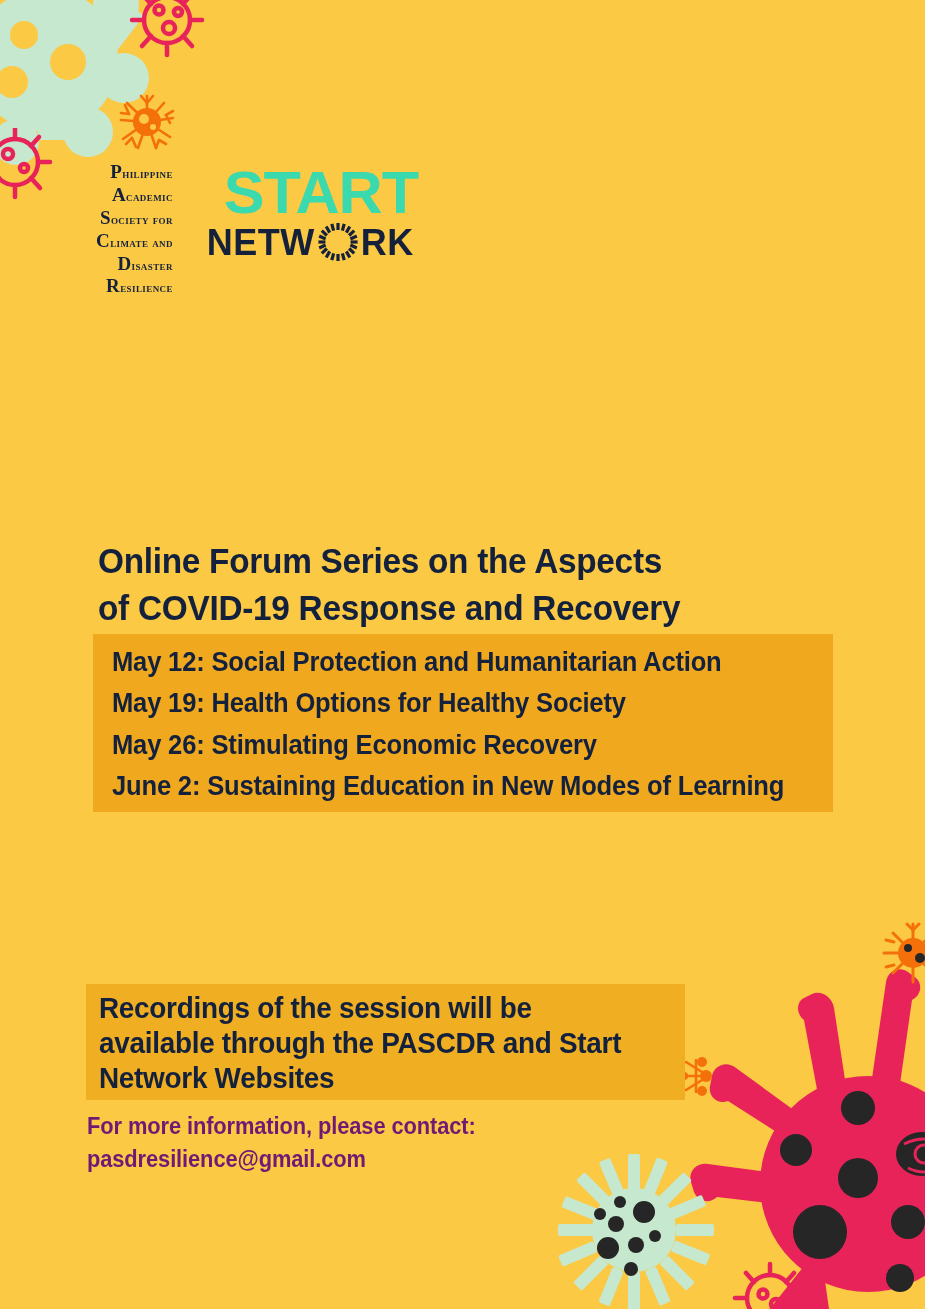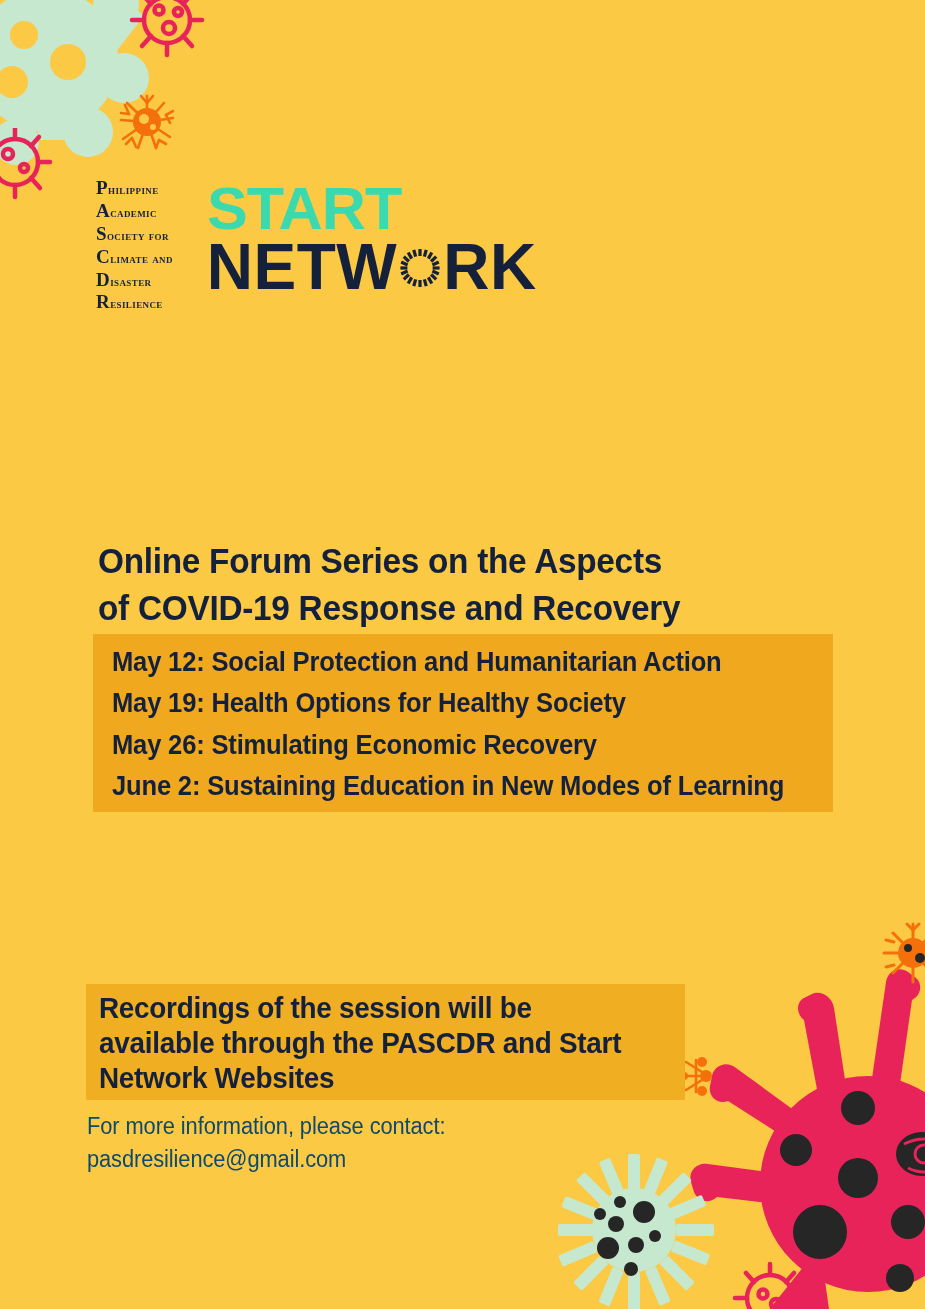--- a/index.html
+++ b/index.html
@@ -12,22 +12,22 @@
     background:#FBC944;
     overflow:hidden;
   }
 
   
   .deco{ position:absolute; inset:0; pointer-events:none; }
   .deco svg{ position:absolute; display:block; }
 
   
   .logo-row{
-    position:absolute; left:96px; top:178px;
-    display:flex; align-items:flex-start; gap:34px;
+    position:absolute; left:96px; top:162px;
+    display:flex; align-items:flex-start; gap:34px;text-align:right;
   }
   .pascdr{
     font-family:"Liberation Serif", serif;
     color:#14213d;
     line-height:1.02;
   }
   .pascdr .ln{
     display:block;
     font-size:13.5px;
     letter-spacing:.4px;
@@ -50,21 +50,21 @@
     font-size:60px;
     line-height:.84;
     letter-spacing:-1px;
     color:#3BD9AE;
     transform:scaleX(1.02);
     transform-origin:left center;
   }
   .sn-network{
     font-family:"Liberation Sans", sans-serif;
     font-weight:700;
-    font-size:64px;
+    font-size:36px;
     line-height:.98;
     letter-spacing:.5px;
     color:#15213b;
     display:flex; align-items:center;
     margin-top:2px;
   }
   .sn-o{
     position:relative;
     width:44px; height:44px;
     margin:0 1px;
@@ -147,22 +147,22 @@
     color:#14213d;
     transform:scaleX(.93);
     transform-origin:left top;
     white-space:pre-line;
   }
 
   
   .contact{
     position:absolute; left:87px; top:1110px; width:560px;
     font-family:"Liberation Sans", sans-serif;
-    font-weight:400;
-    color:#0c4a6e;
+    font-weight:700;
+    color:#701a75;
   }
   .contact .line{
     font-size:23px;
     line-height:1.45;
     letter-spacing:-.1px;
     transform:scaleX(.95);
     transform-origin:left top;
   }
 </style>
 </head>

